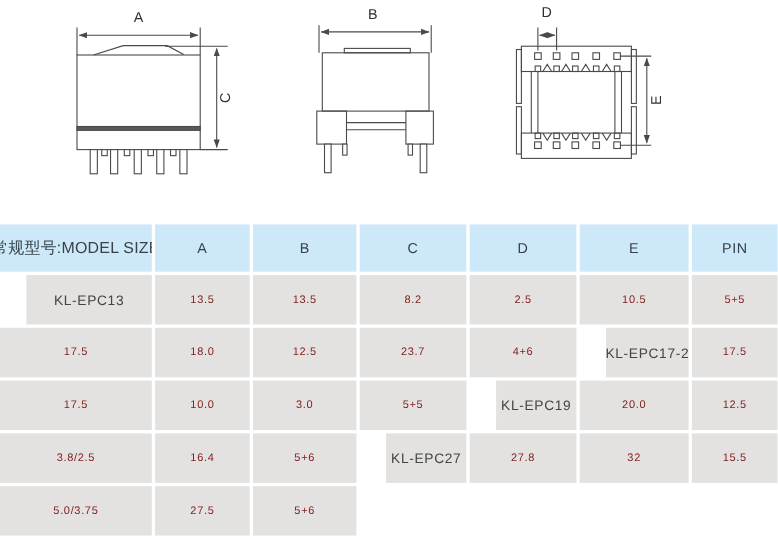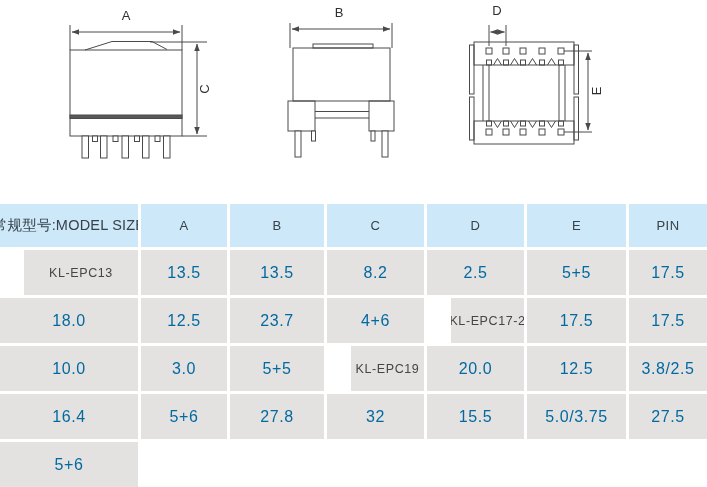--- a/index.html
+++ b/index.html
@@ -14,21 +14,21 @@
     position:absolute;top:204px;left:0;width:707px;
     display:grid;
     grid-template-columns:138px 86px 94px 97px 97px 99px 78px;
     grid-template-rows:43px repeat(5,45px);
     gap:3px;background:#ffffff;
   }
   .cell{display:flex;align-items:center;justify-content:center;overflow:hidden;white-space:nowrap;}
   .hc{background:#cde8f8;color:#37424a;}
   .hc-model{font-size:14.5px;letter-spacing:0.2px;}
   .hc-letter{font-size:13px;letter-spacing:0.5px;}
-  .dc{background:#e3e2e0;color:#0369a1;font-size:16px;letter-spacing:0.6px;}
+  .dc{background:#e3e2e0;color:#7f1d1d;font-size:10px;letter-spacing:0.6px;}
   .dc-model{font-size:12.5px;color:#454545;margin-left:24px;}
 </style>
 </head>
 <body>
 
 <div class="stage">
 
   <div class="drawings">
     <svg width="707" height="204" viewBox="0 0 707 204">
       <defs>
@@ -154,20 +154,21 @@
     <div class="cell hc hc-letter">C</div>
     <div class="cell hc hc-letter">D</div>
     <div class="cell hc hc-letter">E</div>
     <div class="cell hc hc-letter">PIN</div>
 
     <div class="cell dc dc-model">KL-EPC13</div>
     <div class="cell dc">13.5</div>
     <div class="cell dc">13.5</div>
     <div class="cell dc">8.2</div>
     <div class="cell dc">2.5</div>
+    <div class="cell dc">10.5</div>
     <div class="cell dc">5+5</div>
 
     <div class="cell dc">17.5</div>
     <div class="cell dc">18.0</div>
     <div class="cell dc">12.5</div>
     <div class="cell dc">23.7</div>
     <div class="cell dc">4+6</div>
 
     <div class="cell dc dc-model">KL-EPC17-2</div>
     <div class="cell dc">17.5</div>
@@ -176,20 +177,21 @@
     <div class="cell dc">3.0</div>
     <div class="cell dc">5+5</div>
 
     <div class="cell dc dc-model">KL-EPC19</div>
     <div class="cell dc">20.0</div>
     <div class="cell dc">12.5</div>
     <div class="cell dc">3.8/2.5</div>
     <div class="cell dc">16.4</div>
     <div class="cell dc">5+6</div>
 
+    <div class="cell dc dc-model">KL-EPC27</div>
     <div class="cell dc">27.8</div>
     <div class="cell dc">32</div>
     <div class="cell dc">15.5</div>
     <div class="cell dc">5.0/3.75</div>
     <div class="cell dc">27.5</div>
     <div class="cell dc">5+6</div>
   </div>
 </div>
 
 </body></html>

